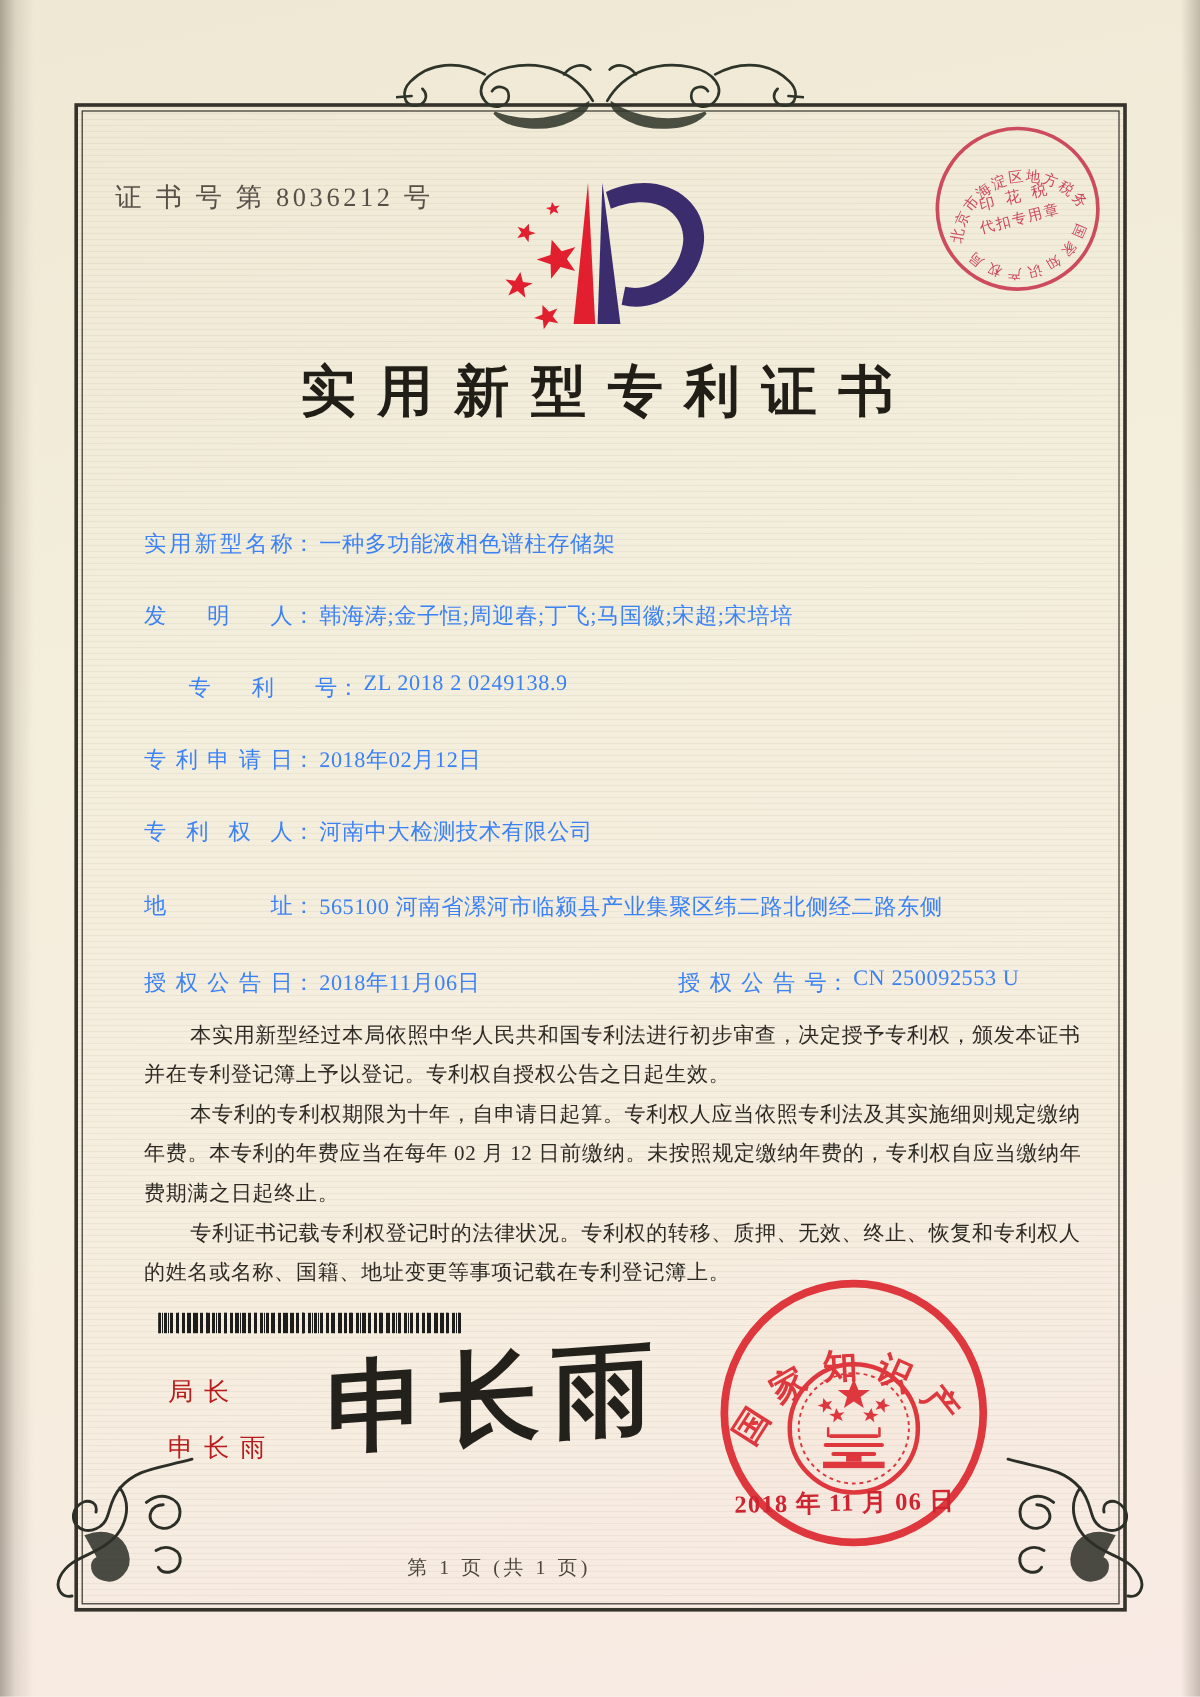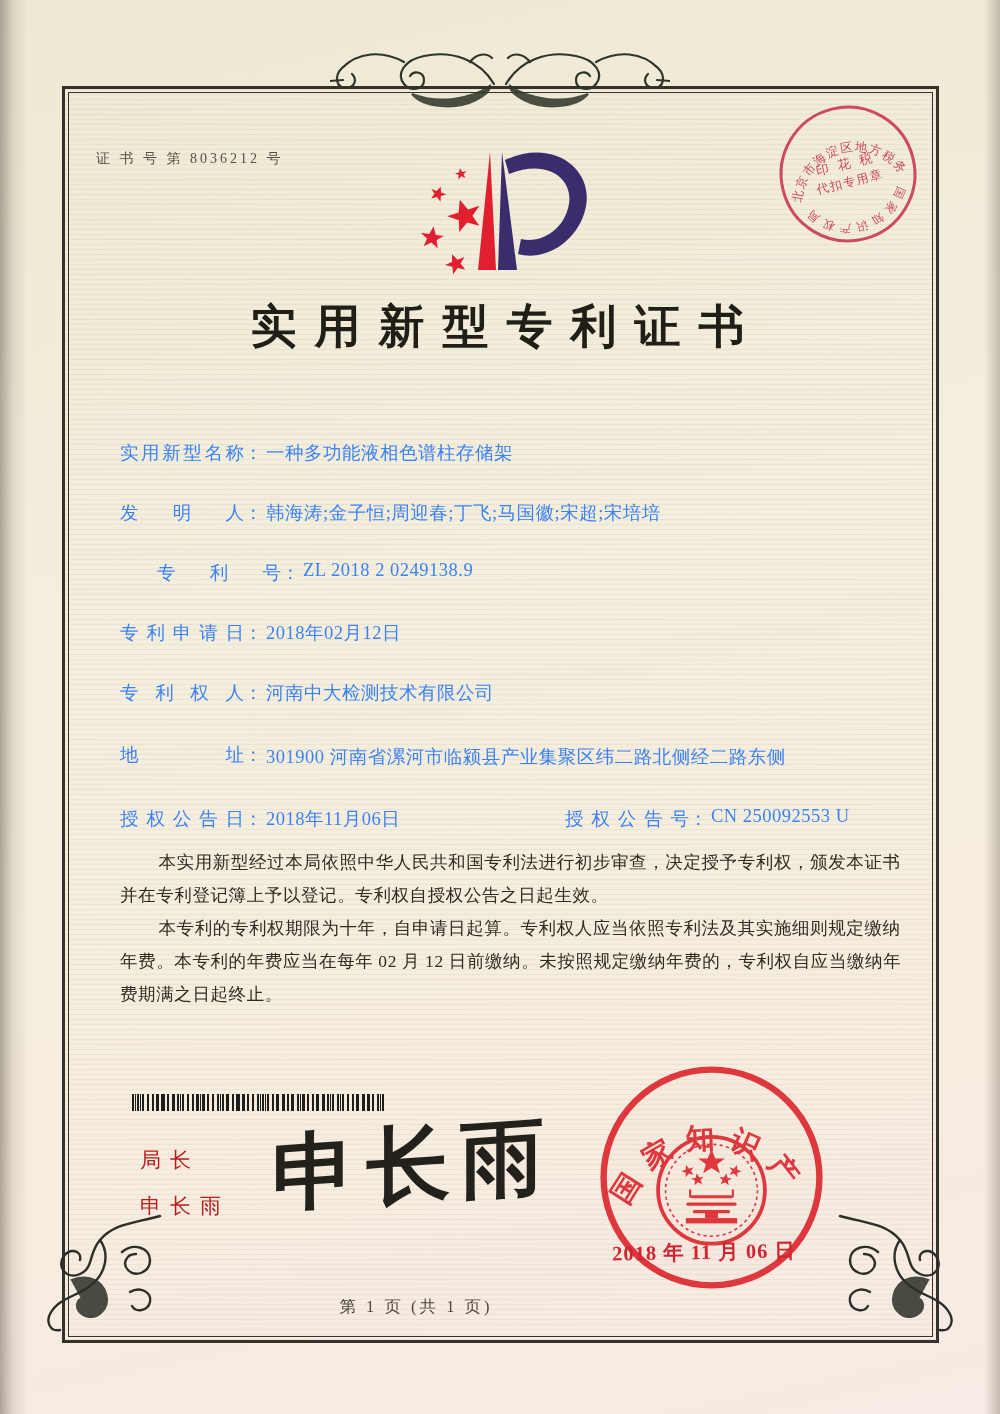--- a/index.html
+++ b/index.html
@@ -12,21 +12,21 @@
   .edge-shadow-left{position:absolute;left:0;top:0;bottom:0;width:28px;
     background:linear-gradient(90deg,rgba(66,58,46,.40),rgba(66,58,46,.12) 45%,rgba(66,58,46,0));}
   .edge-shadow-right{position:absolute;right:0;top:0;bottom:0;width:16px;
     background:linear-gradient(270deg,rgba(66,58,46,.28),rgba(66,58,46,0));}
   .frame{position:absolute;left:62px;top:86px;width:871px;height:1251px;
     border:3px solid #34322b;
     background:
       repeating-linear-gradient(180deg,rgba(140,150,118,.10) 0 1px,rgba(0,0,0,0) 1px 5px);
   }
   .frame-inner{position:absolute;left:3px;top:3px;right:3px;bottom:3px;border:1px solid #34322b;}
-  .cert-no{position:absolute;left:96px;top:150px;font-size:14px;letter-spacing:3px;color:#565049;}
+  .cert-no{position:absolute;left:96px;top:150px;font-size:22px;letter-spacing:3px;color:#565049;}
   .logo{position:absolute;left:392px;top:146px;}
   .main-title{position:absolute;left:62px;top:296px;width:871px;text-align:center;
     font-size:46px;font-weight:700;letter-spacing:18px;text-indent:18px;color:#211e18;}
   .fields{position:absolute;left:120px;top:0;width:800px;}
   .field-row{position:absolute;left:0;font-size:18.5px;color:#3b82f6;white-space:nowrap;}
   .field-label{display:inline-block;width:124px;text-align:justify;text-align-last:justify;vertical-align:top;}
   .field-colon{display:inline-block;width:22px;vertical-align:top;}
   .field-value{display:inline-block;letter-spacing:.5px;vertical-align:top;}
   .field-value.wrap{white-space:normal;width:600px;line-height:30px;}
   .row-name{top:440px;} .row-inventors{top:500px;} .row-patno{top:560px;margin-left:37px;}
@@ -136,33 +136,34 @@
   <div class="field-row row-patno">
     <span class="field-label">专利号</span><span class="field-colon">：</span><span class="field-value">ZL 2018 2 0249138.9</span>
   </div>
   <div class="field-row row-appdate">
     <span class="field-label">专利申请日</span><span class="field-colon">：</span><span class="field-value">2018年02月12日</span>
   </div>
   <div class="field-row row-patentee">
     <span class="field-label">专利权人</span><span class="field-colon">：</span><span class="field-value">河南中大检测技术有限公司</span>
   </div>
   <div class="field-row row-address">
-    <span class="field-label">地址</span><span class="field-colon">：</span><span class="field-value wrap">301900  河南省漯河市临颍县产业集聚区纬二路北侧经二路东侧</span>
+    <span class="field-label">地址</span><span class="field-colon">：</span><span class="field-value wrap">565100  河南省漯河市临颍县产业集聚区纬二路北侧经二路东侧</span>
   </div>
   <div class="field-row row-grant">
     <span class="field-label">授权公告日</span><span class="field-colon">：</span><span class="field-value">2018年11月06日</span>
   </div>
   <div class="field-row row-grantno">
     <span class="field-label">授权公告号</span><span class="field-colon">：</span><span class="field-value">CN 250092553 U</span>
   </div>
 </div>
 
 <div class="body-text">
   <p>本实用新型经过本局依照中华人民共和国专利法进行初步审查，决定授予专利权，颁发本证书并在专利登记簿上予以登记。专利权自授权公告之日起生效。</p>
   <p>本专利的专利权期限为十年，自申请日起算。专利权人应当依照专利法及其实施细则规定缴纳年费。本专利的年费应当在每年 02 月 12 日前缴纳。未按照规定缴纳年费的，专利权自应当缴纳年费期满之日起终止。</p>
+  <p>专利证书记载专利权登记时的法律状况。专利权的转移、质押、无效、终止、恢复和专利权人的姓名或名称、国籍、地址变更等事项记载在专利登记簿上。</p>
 </div>
 
 <div class="barcode"></div>
 
 <div class="officer">
   <div class="line">局长</div>
   <div class="line">申长雨</div>
 </div>
 
 <div class="signature">申长雨</div>

